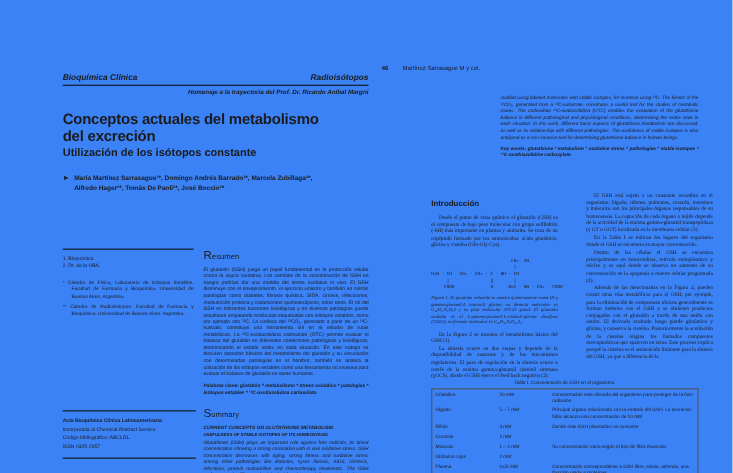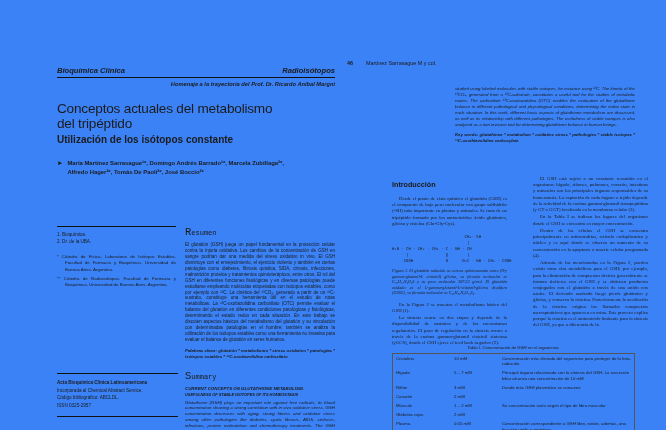--- a/index.html
+++ b/index.html
@@ -5,36 +5,36 @@
   html,body{margin:0;padding:0;background:#ffffff;}
   #canvas{position:relative;width:666px;height:430px;background:#3b82f6;color:#1b1b1b;
           font-family:"Liberation Sans",sans-serif;overflow:hidden;}
 
   
   .lp{position:absolute;left:57px;top:66px;width:278px;height:356px;}
   .lp-head{display:flex;justify-content:space-between;align-items:baseline;
            font-style:italic;font-weight:bold;font-size:7.6px;
            border-bottom:1.2px solid #111;padding-bottom:2px;}
   .lp-tribute{text-align:right;font-style:italic;font-weight:bold;font-size:5.7px;margin-top:3px;}
-  .lp-title{margin-top:15px;font-size:13.6px;font-weight:normal;line-height:1.08;letter-spacing:-0.2px;}
+  .lp-title{margin-top:15px;font-size:13.6px;font-weight:bold;line-height:1.08;letter-spacing:-0.2px;}
   .lp-subtitle{margin-top:3px;font-size:10px;font-weight:bold;line-height:1.16;}
   .lp-authors{margin-top:13px;display:flex;gap:4px;font-size:5.9px;font-weight:bold;line-height:1.5;}
   .lp-authors .marker{font-size:6.5px;line-height:1.2;}
   .lp-cols{position:absolute;left:0;top:160px;width:278px;display:flex;gap:9px;}
   .lp-colL{width:119px;flex:none;}
   .lp-colR{flex:1;}
   .rule{border-top:0.9px solid #111;height:0;}
   .footnotes{margin-top:4px;font-size:4.6px;line-height:1.55;}
   .affils{margin-top:9px;font-size:4.4px;line-height:1.4;}
   .affils div{padding-left:8px;text-indent:-8px;text-align:justify;margin-bottom:3px;}
   .lp-imprint{position:absolute;left:0;top:307px;width:121px;
               border-top:0.9px solid #111;border-bottom:0.9px solid #111;
               padding:5px 0 7px;font-size:4.6px;line-height:1.65;}
   .lp-imprint .b{font-weight:bold;}
-  .sec-head{font-family:Liberation Mono, monospace;font-size:7px;margin:0 0 4px 0;}
+  .sec-head{font-family:Liberation Sans, sans-serif;font-size:7px;margin:0 0 4px 0;}
   .sec-head::first-letter{font-size:10.5px;}
   .res-text{font-size:4.5px;line-height:1.32;text-align:justify;}
   .palabras{margin-top:5px;font-size:4.4px;font-weight:bold;font-style:italic;line-height:1.35;text-align:justify;}
   .sum-head{margin-top:10px;}
   .sum-sub1{font-size:4.4px;font-weight:bold;font-style:italic;line-height:1.3;}
   .sum-sub2{font-size:3.9px;font-weight:bold;font-style:italic;line-height:1.3;margin-bottom:3px;}
   .sum-text{font-size:4.4px;font-style:italic;line-height:1.32;text-align:justify;}
 
   
   .rp{position:absolute;left:347px;top:60px;width:288px;height:364px;}
@@ -66,21 +66,21 @@
 
   <div class="lp">
     <div class="lp-head">
       <span>Bioquímica Clínica</span>
       <span>Radioisótopos</span>
     </div>
     <div class="lp-tribute">Homenaje a la trayectoria del Prof. Dr. Ricardo Aníbal Margni</div>
 
     <div class="lp-title">
       <div>Conceptos actuales del metabolismo</div>
-      <div>del tripéptido</div>
+      <div>del excreción</div>
     </div>
     <div class="lp-subtitle">
       <div>Utilización de  los isótopos constante</div>
     </div>
 
     <div class="lp-authors">
       <span class="marker">►</span>
       <span>
         <span>María Martínez Sarrasague¹*, Domingo Andrés Barrado¹*, Marcela Zubillaga²*,</span><br>
         <span>Alfredo Hager²*, Tomás De Paoli²*, José Boccio²*</span>

